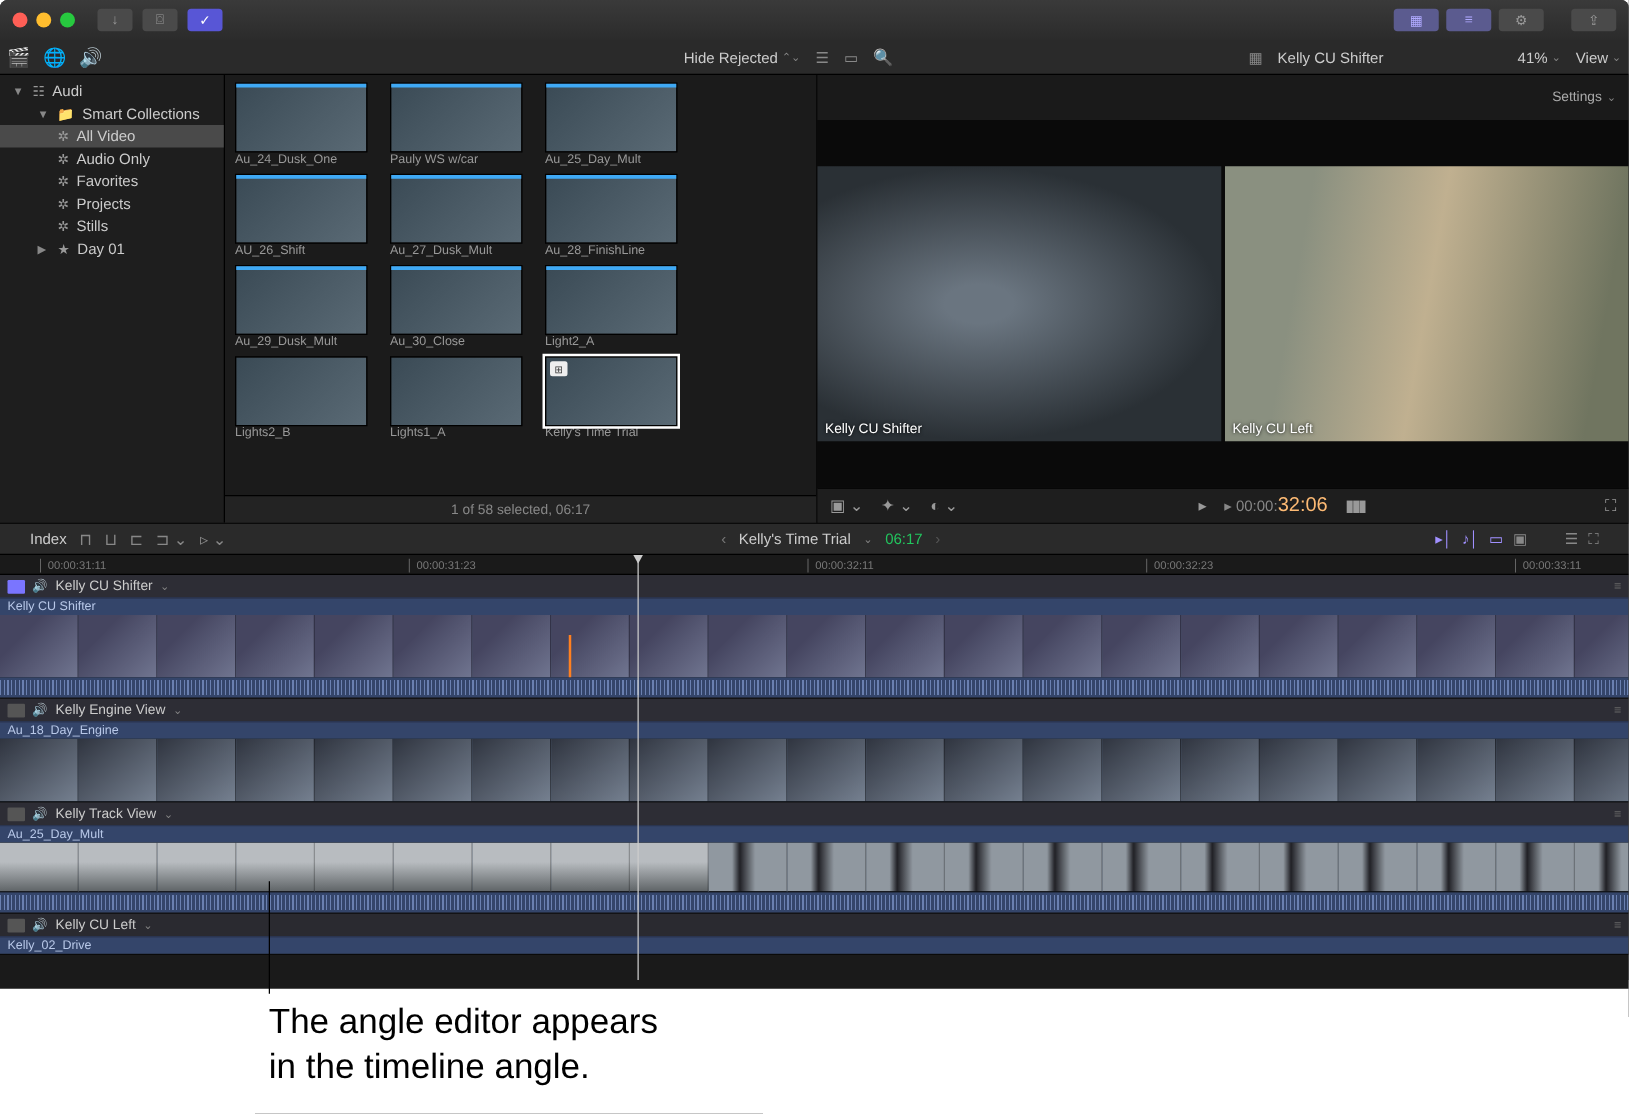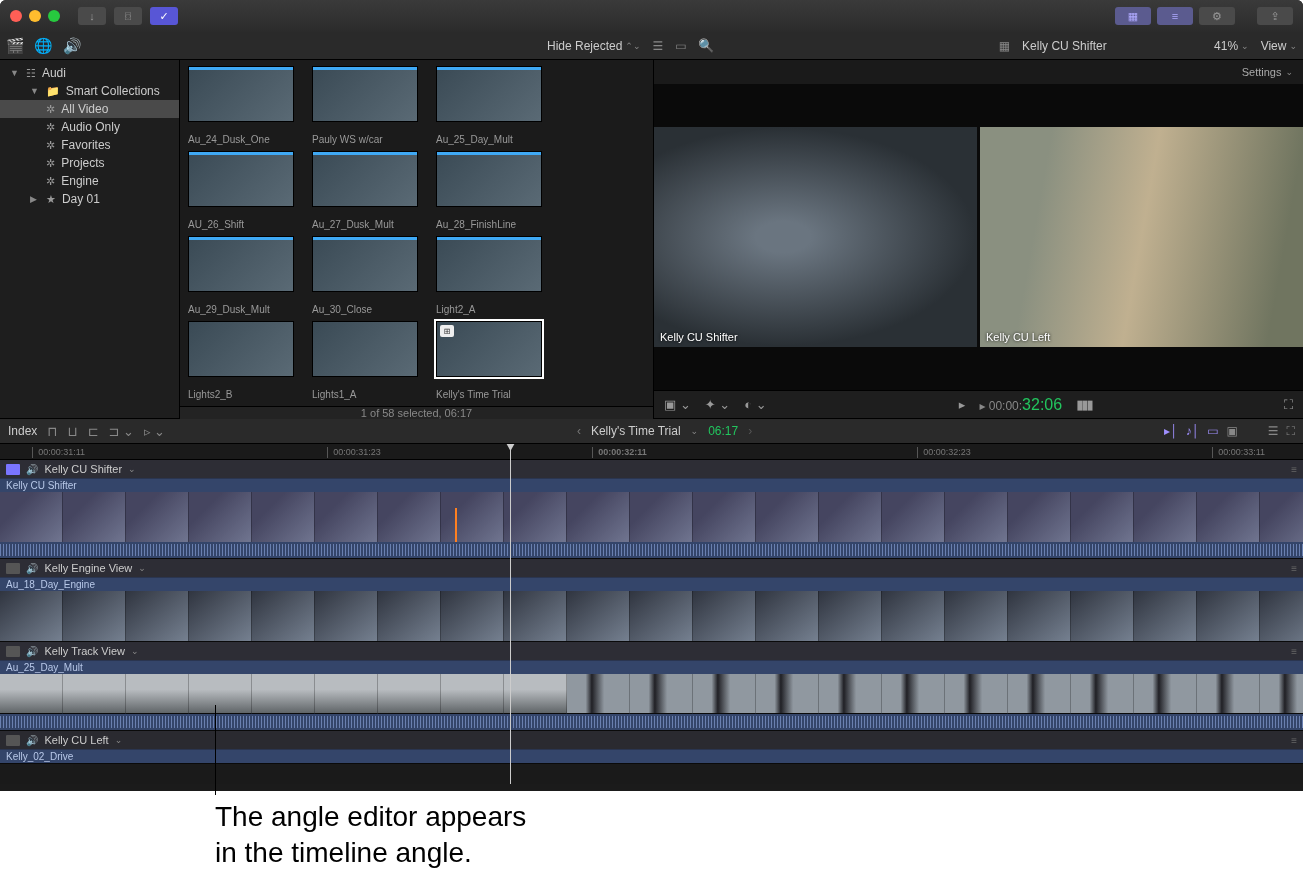--- a/index.html
+++ b/index.html
@@ -34,40 +34,40 @@
 .sb-sub { padding-left: 30px; }
 .sb-sub2 { padding-left: 46px; }
 .sb-icon { font-size:11px; color:#999;}
 
 
 .browser { flex:1; background:#1b1b1b; position:relative; display:flex; flex-direction:column;}
 .clips { flex:1; padding:6px 8px; display:flex; flex-wrap:wrap; gap:6px 18px; align-content:flex-start;}
 .clip { width:106px; }
 .thumb { width:106px; height:56px; background:linear-gradient(135deg,#3a4a55,#5a6a75); border:1px solid #000; position:relative;}
 .thumb .bar { position:absolute; top:0; left:0; right:0; height:3px; background:#3fa9f5;}
-.clip-label { color:#999; font-size:10px; margin-top:12px; white-space:nowrap; overflow:hidden;}
+.clip-label { color:#999; font-size:10px; margin-top:0; white-space:nowrap; overflow:hidden;}
 .browser-status { height:22px; background:#232323; border-top:1px solid #000; color:#888; font-size:11px; display:flex; align-items:center; justify-content:center;}
 
 
 .viewer { width: 650px; background:#151515; display:flex; flex-direction:column; border-left:1px solid #000;}
 .vt-icon { color:#888;}
-.viewer-settings { height:24px; background:#1a1a1a; display:flex; align-items:center; justify-content:flex-end; padding:0 10px; color:#aaa; font-size:11px; gap:4px;}
+.viewer-settings { height:36px; background:#1a1a1a; display:flex; align-items:center; justify-content:flex-end; padding:0 10px; color:#aaa; font-size:11px; gap:4px;}
 .viewer-body { flex:1; display:flex; gap:3px; align-items:center; background:#0a0a0a; padding:0;}
 .v-img { flex:1; height:220px; background:linear-gradient(115deg,#2a3540 30%,#4a5560 70%); position:relative; overflow:hidden;}
 .v-img.l { background: radial-gradient(ellipse at 40% 50%, #6a7580 10%, #2a3035 70%);}
 .v-img.r { background: linear-gradient(100deg,#8a9080 20%,#c0b090 50%,#707560 90%);}
 .v-caption { position:absolute; bottom:4px; left:6px; color:#fff; font-size:11px; text-shadow:0 0 3px #000;}
 .viewer-ctrl { height:28px; background:#1e1e1e; display:flex; align-items:center; padding:0 10px; gap:14px; border-top:1px solid #000;}
 .vc-icon { color:#999; font-size:13px;}
 .vc-spacer { flex:1;}
 .timecode { font-family:monospace; color:#888;}
-.timecode .big { color:#22c55e; font-size:16px;}
-
-
-.tl-header { height:26px; background:#2a2a2a; display:flex; align-items:center; padding:0 8px; gap:10px; border-top:1px solid #000; border-bottom:1px solid #000;}
+.timecode .big { color:#fdba74; font-size:16px;}
+
+
+.tl-header { height:26px; background:#2a2a2a; display:flex; align-items:center; padding:0 24px; gap:10px; border-top:1px solid #000; border-bottom:1px solid #000;}
 .tl-h-icon { color:#888; font-size:13px;}
 .tl-h-center { flex:1; display:flex; align-items:center; justify-content:center; gap:10px; color:#ccc;}
 .tl-h-right { display:flex; gap:8px;}
 .tl-h-right .ico { color:#888;}
 .tl-h-right .ico.active { color:#a090ff;}
 
 
 .ruler { height:16px; background:#1a1a1a; display:flex; align-items:center; color:#777; font-size:9px; position:relative; border-bottom:1px solid #000;}
 .ruler .tick { position:absolute;}
 .playhead { position:absolute; top:0; width:1px; background:#ccc; height:340px; left:510px; z-index:10;}
@@ -173,21 +173,21 @@
       <div class="sb-item sb-sub2">
           <span class="sb-icon">✲</span>
           <span>Favorites</span>
         </div>
       <div class="sb-item sb-sub2">
           <span class="sb-icon">✲</span>
           <span>Projects</span>
         </div>
       <div class="sb-item sb-sub2">
           <span class="sb-icon">✲</span>
-          <span>Engine</span>
+          <span>Stills</span>
         </div>
       <div class="sb-item sb-sub">
         <span class="disc">▶</span>
         <span class="sb-icon">★</span>
         <span>Day 01</span>
       </div>
     </div>
 
     <div class="browser">
       <div class="clips" id="clip-grid">
@@ -314,21 +314,21 @@
       <span style="width:14px"></span>
       <span class="ico">☰</span>
       <span class="ico">⛶</span>
     </div>
   </div>
 
   <div class="timeline">
     <div class="ruler" id="ruler">
         <span class="tick" style="left: 30px;">│ 00:00:31:11</span>
         <span class="tick" style="left: 325px;">│ 00:00:31:23</span>
-        <span class="tick" style="left: 590px; font-weight: bold;">│ 00:00:32:11</span>
+        <span class="tick" style="left: 644px;">│ 00:00:32:11</span>
         <span class="tick" style="left: 915px;">│ 00:00:32:23</span>
         <span class="tick" style="left: 1210px;">│ 00:00:33:11</span>
       </div>
     <div class="playhead"></div>
     <div id="tracks">
         <div class="track">
     <div class="track-head">
       <span class="mon active"></span>
       <span class="spk ">🔊</span>
       <span>Kelly CU Shifter</span>

